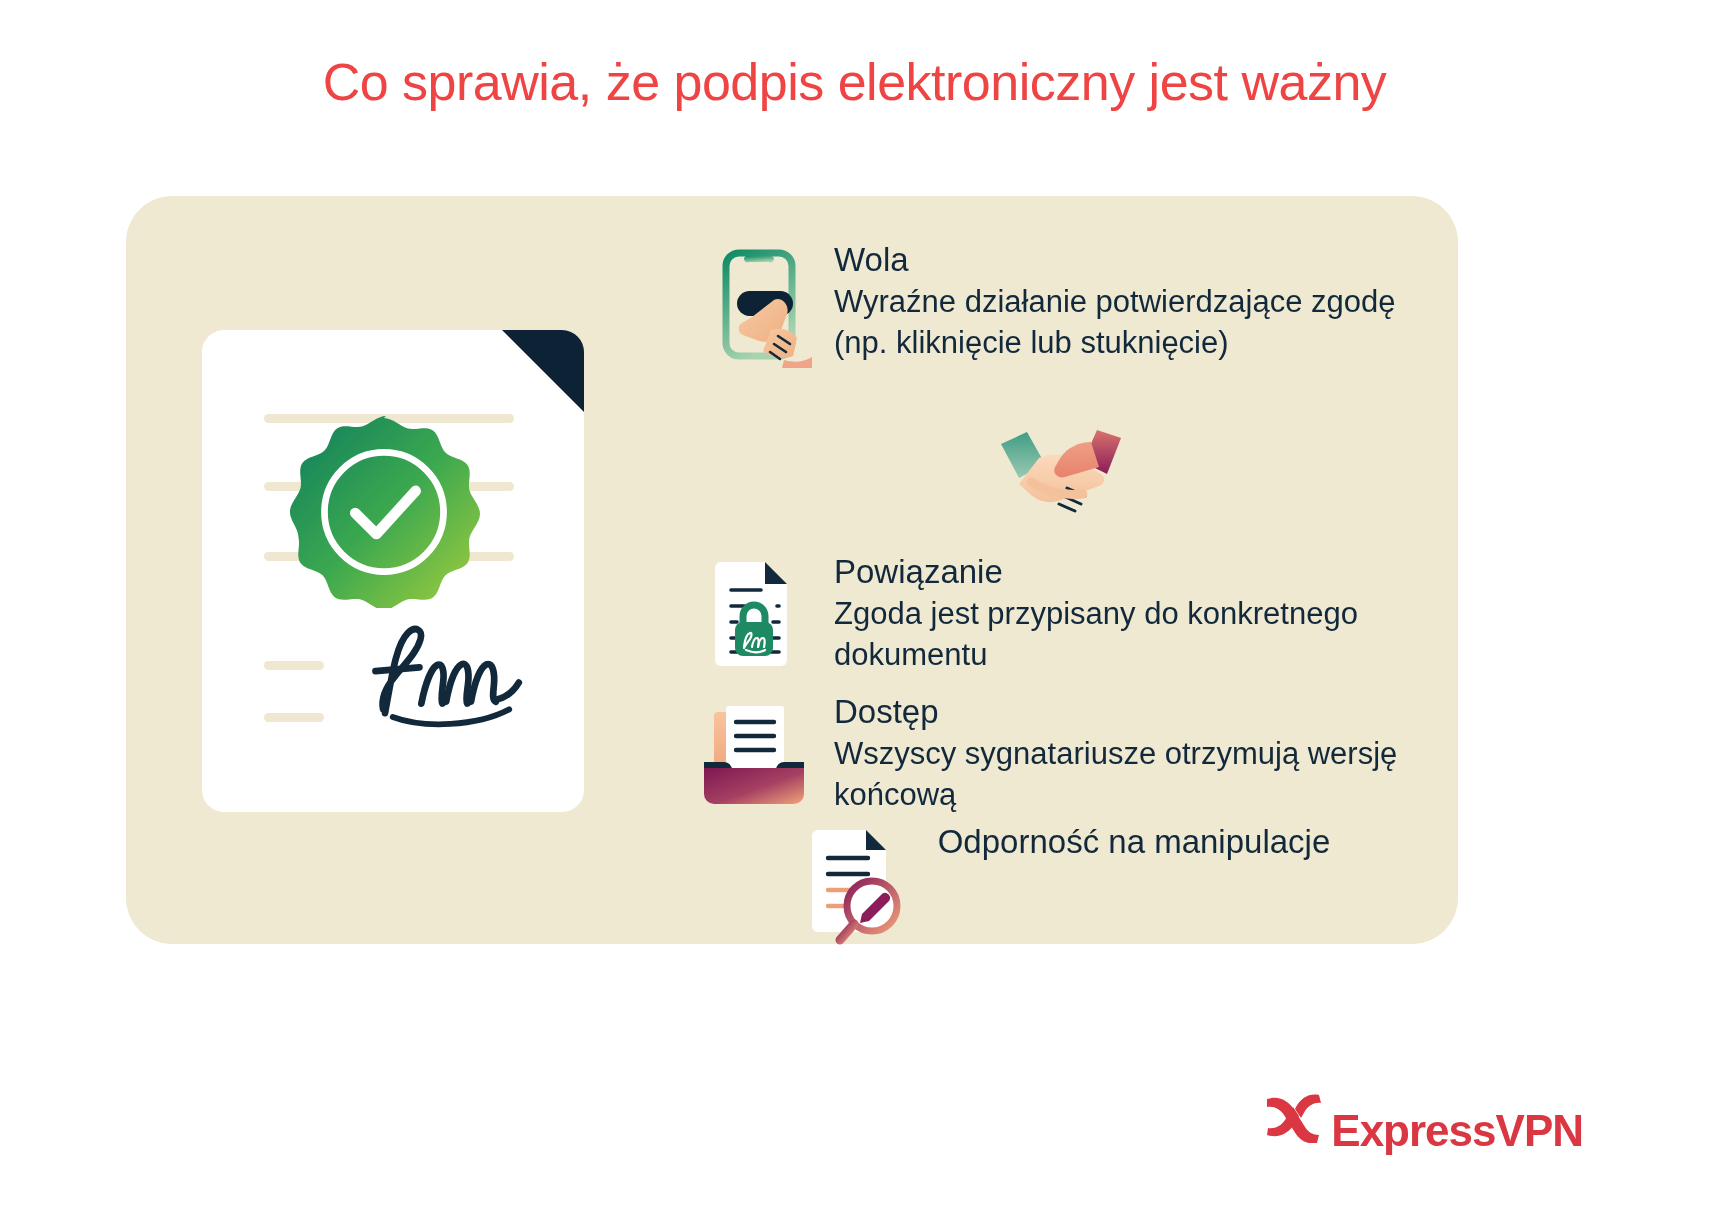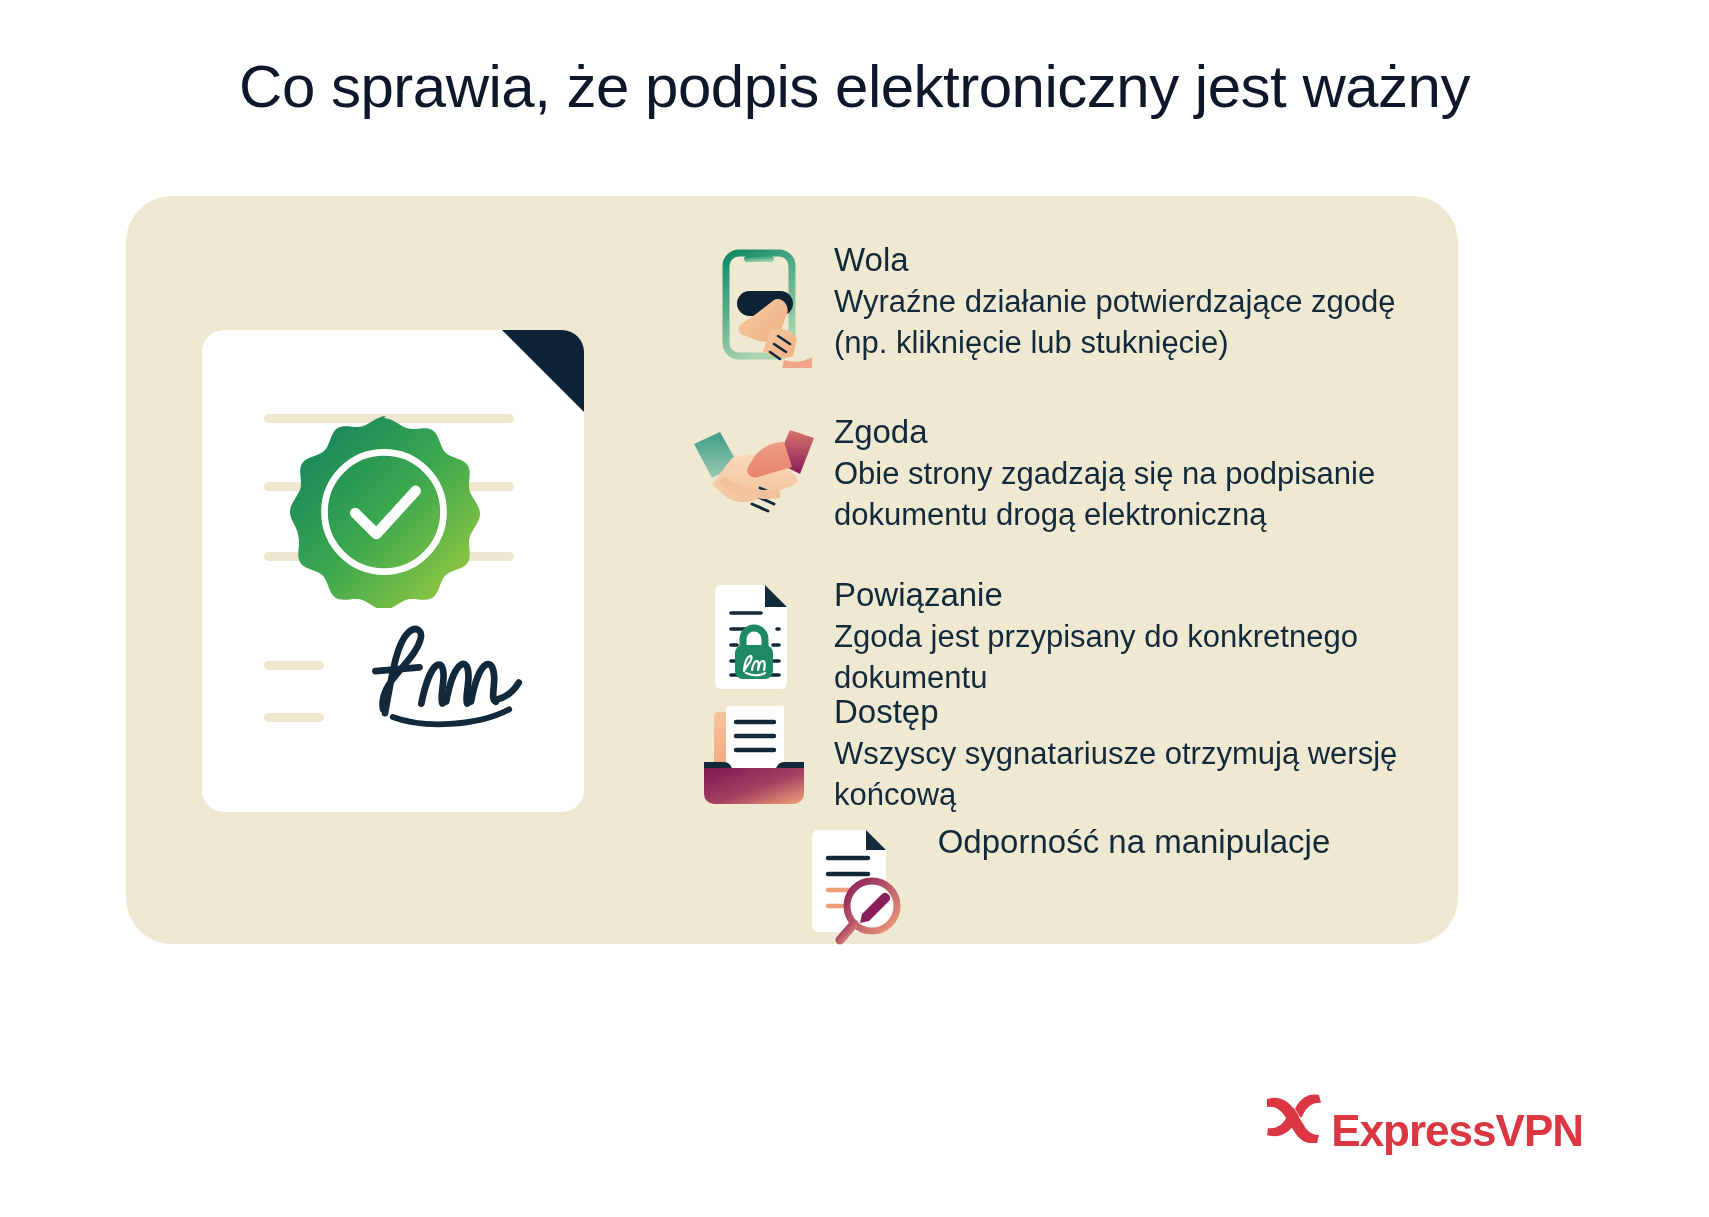--- a/index.html
+++ b/index.html
@@ -10,24 +10,24 @@
     font-family: "Liberation Sans", sans-serif;
     overflow: hidden;
   }
   .page { position: relative; width: 1709px; height: 1217px; background: #ffffff; }
 
   
   .title {
     position: absolute;
     left: 0; right: 0; top: 52px;
     text-align: center;
-    font-size: 60px;
+    font-size: 52px;
     font-weight: 400;
     letter-spacing: -0.5px;
-    color: #0f172a;
+    color: #ef4444;
     white-space: nowrap;
   }
 
   
   .panel {
     position: absolute;
     left: 126px; top: 196px;
     width: 1332px; height: 748px;
     background: #f0e9d2;
     border-radius: 46px;
@@ -90,21 +90,21 @@
   .row-desc {
     font-size: 31px;
     font-weight: 400;
     color: #12283b;
     line-height: 1.32;
     max-width: 600px;
   }
 
   .r1 { top: 18px;  }
   .r2 { top: 190px; }
-  .r3 { top: 330px; margin-top: 23px; }
+  .r3 { top: 330px; }
   .r4 { top: 470px; }
   .r5 { top: 600px; }
 
   
   .brand {
     position: absolute;
     right: 126px; bottom: 64px;
     display: flex;
     align-items: center;
     gap: 10px;
@@ -220,24 +220,20 @@
             </defs>
             <path d="M6 36 l26 -12 18 32 -26 14z" fill="url(#sleeveG)" rx="6"></path>
             <path d="M126 30 l-24 -8 -14 32 24 12z" fill="url(#sleeveM)"></path>
             <path d="M44 50 c14 -6 30 -4 42 4 l20 12 c5 3 4 10 -2 12 l-38 14
                      c-10 4 -22 2 -30 -5 l-12 -11z" fill="url(#skinA)"></path>
             <path d="M96 34 c-12 0 -24 6 -30 15 l-6 10 c-3 6 3 12 10 10 l34 -10z" fill="url(#skinB)"></path>
             <path d="M72 80 l18 8 M68 88 l18 8 M64 96 l16 7" stroke="#12283b" stroke-width="3" fill="none" stroke-linecap="round"></path>
             <path d="M36 74 c16 10 34 14 52 12" fill="none" stroke="#f3c29c" stroke-width="9" stroke-linecap="round"></path>
           </svg>
         </div>
-        <div class="row-text">
-          <div class="row-title">Zgoda</div>
-          <div class="row-desc">Obie strony zgadzają się na podpisanie dokumentu drogą elektroniczną</div>
-        </div>
       </div>
 
       <div class="row r3">
         <div class="row-icon">
           <svg viewBox="0 0 132 132" width="132" height="132">
             <path d="M33 14 h44 l22 22 v76 a6 6 0 0 1 -6 6 h-60 a6 6 0 0 1 -6 -6 v-92 a6 6 0 0 1 6 -6z" fill="#ffffff"></path>
             <path d="M77 14 l22 22 h-22z" fill="#12283b"></path>
             <g stroke="#12283b" stroke-width="3.6" stroke-linecap="round">
               <path d="M43 42 h30"></path>
               <path d="M43 58 h14"></path>

